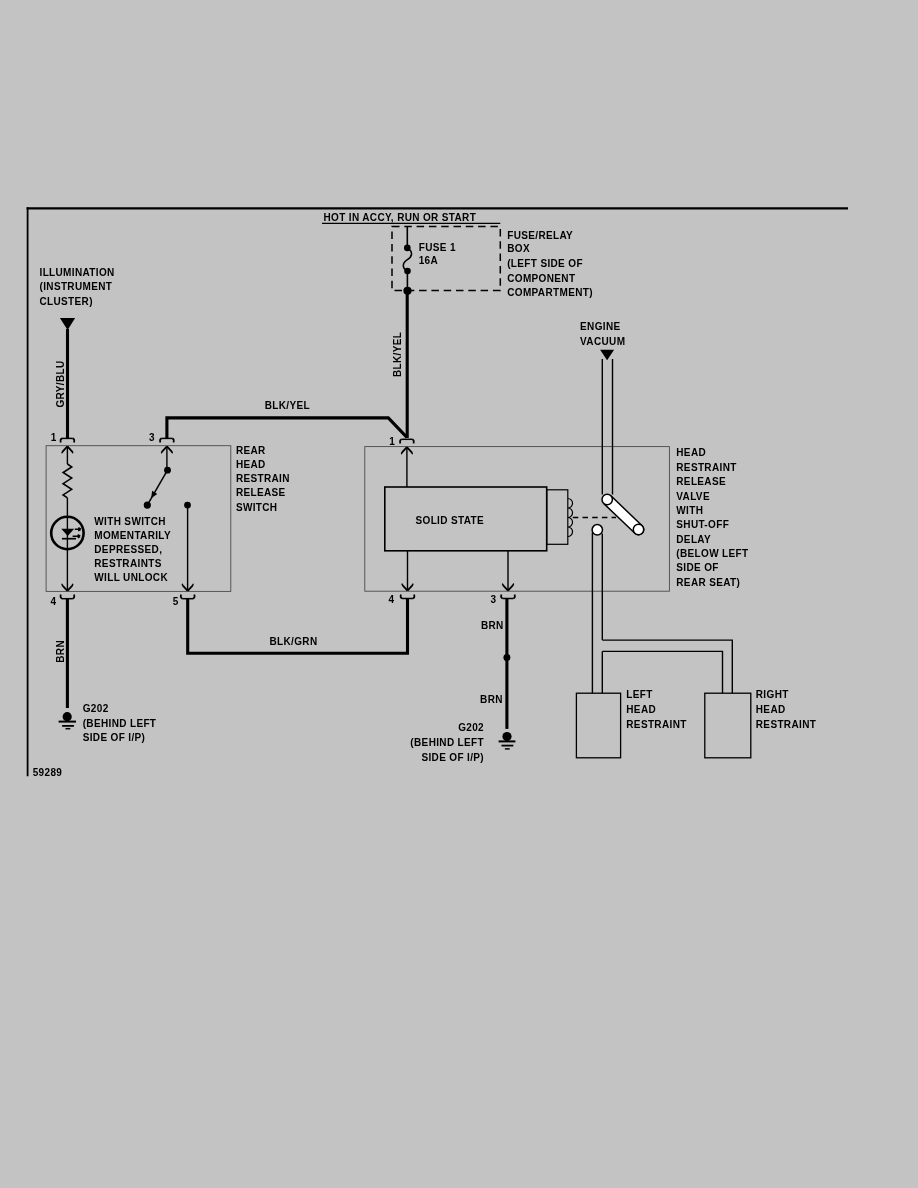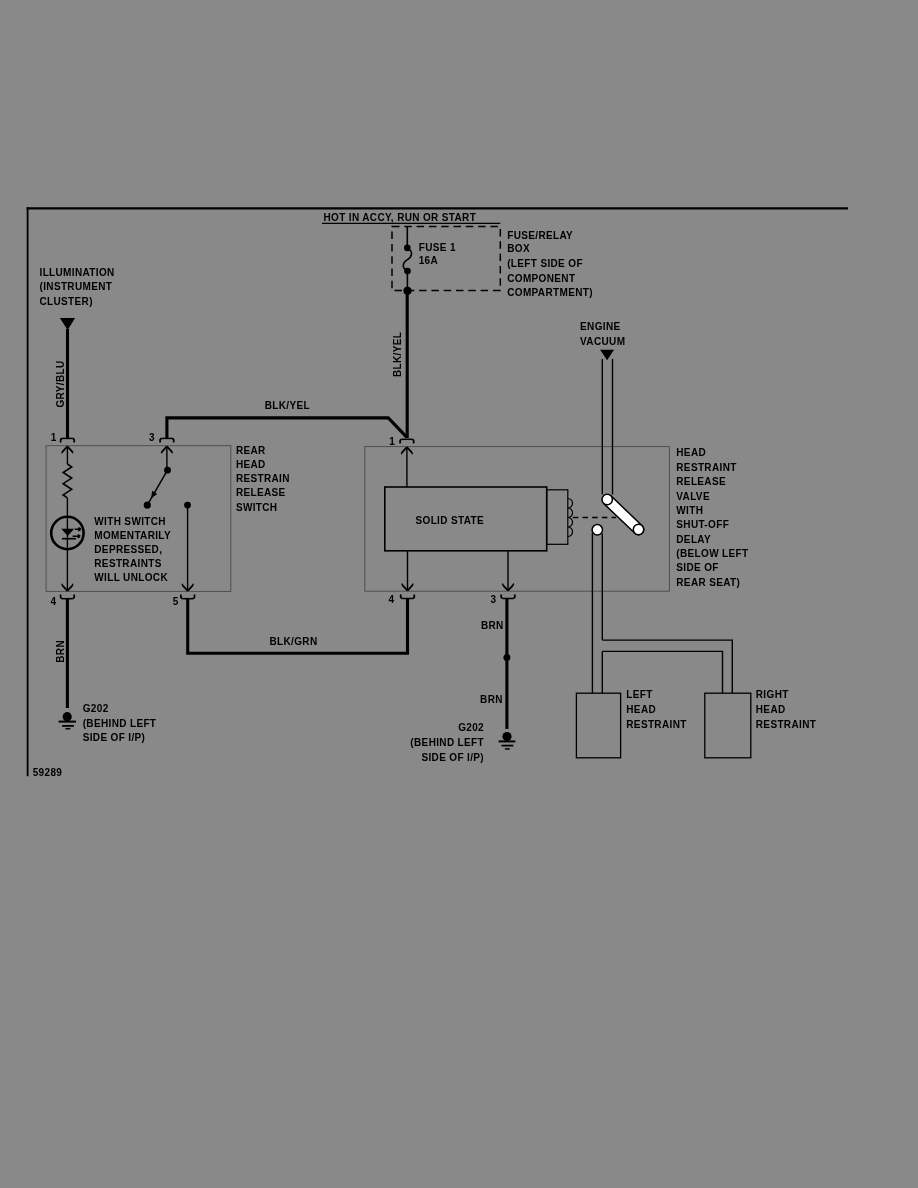--- a/index.html
+++ b/index.html
@@ -1,16 +1,16 @@
 <!DOCTYPE html>
 <html><head>
 <meta charset="utf-8">
 <style>
   html,body{margin:0;padding:0;background:#ffffff;}
-  #page{position:relative;width:918px;height:1188px;background:#f97316;overflow:hidden;filter:grayscale(1);}
+  #page{position:relative;width:918px;height:1188px;background:#fdba74;overflow:hidden;filter:grayscale(1);}
   svg{position:absolute;left:0;top:0;}
   text{font-family:"Liberation Sans",sans-serif;font-weight:bold;font-size:10px;fill:#000;letter-spacing:0.35px;}
 </style>
 </head>
 <body>
 
 <div id="page">
 <svg width="918" height="1188" viewBox="0 0 918 1188">
 <defs>
 

